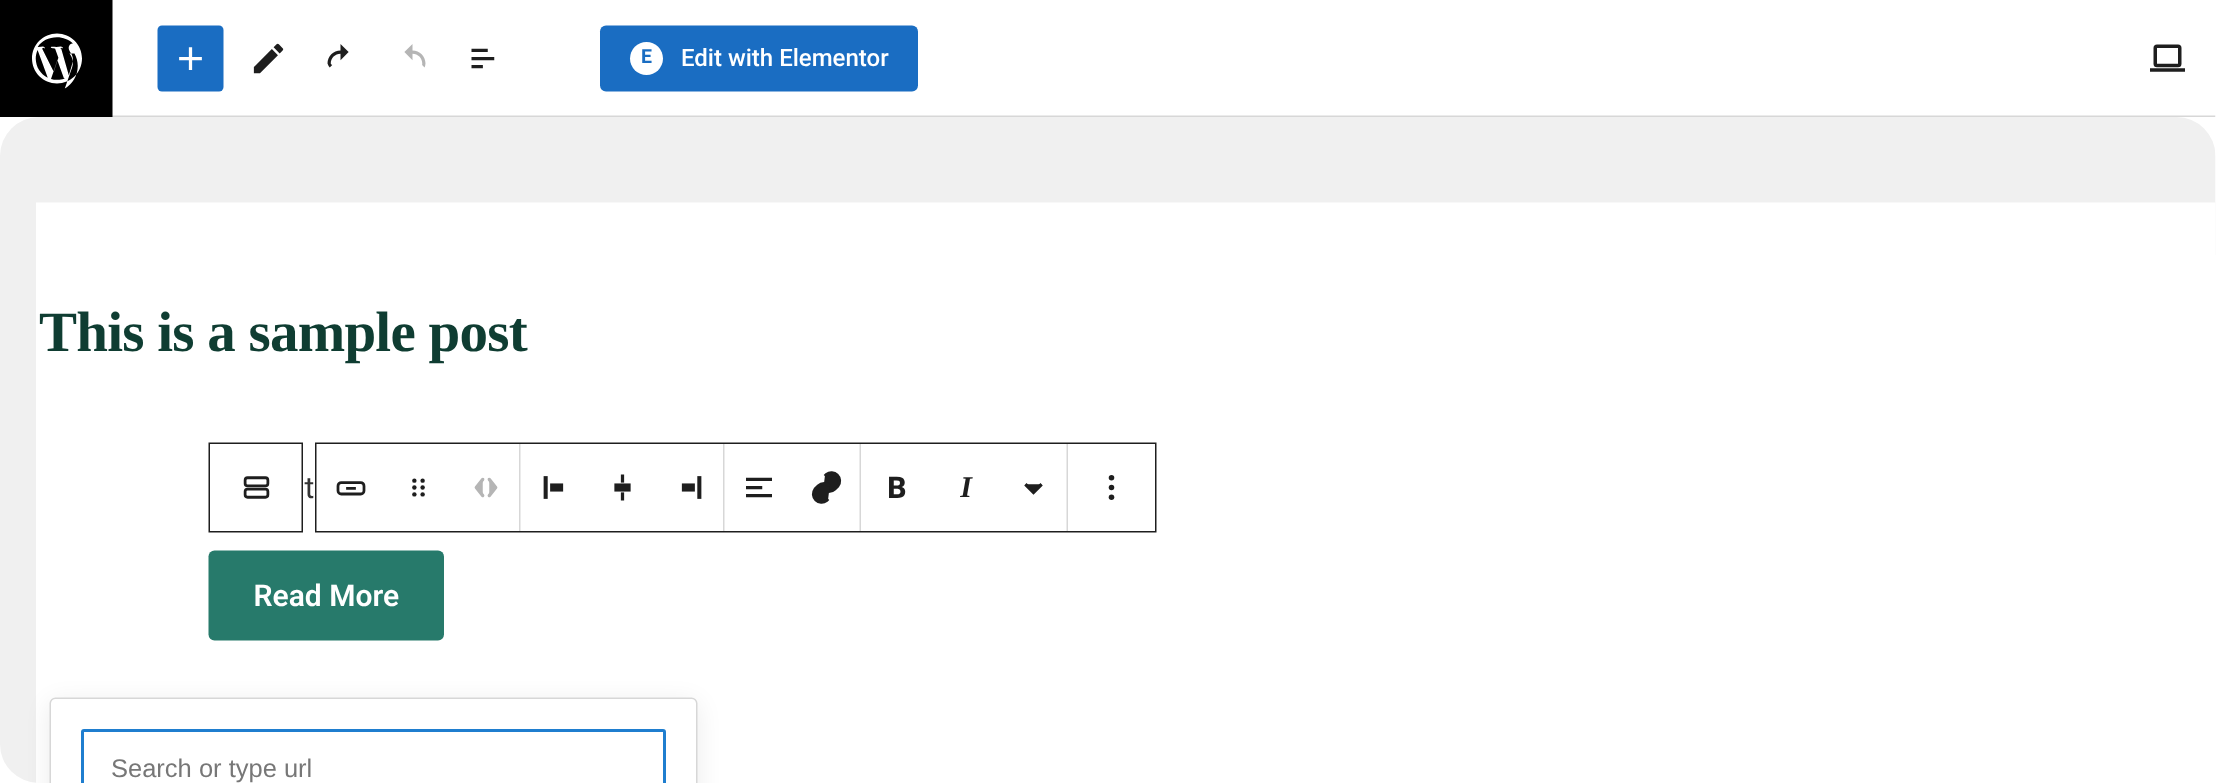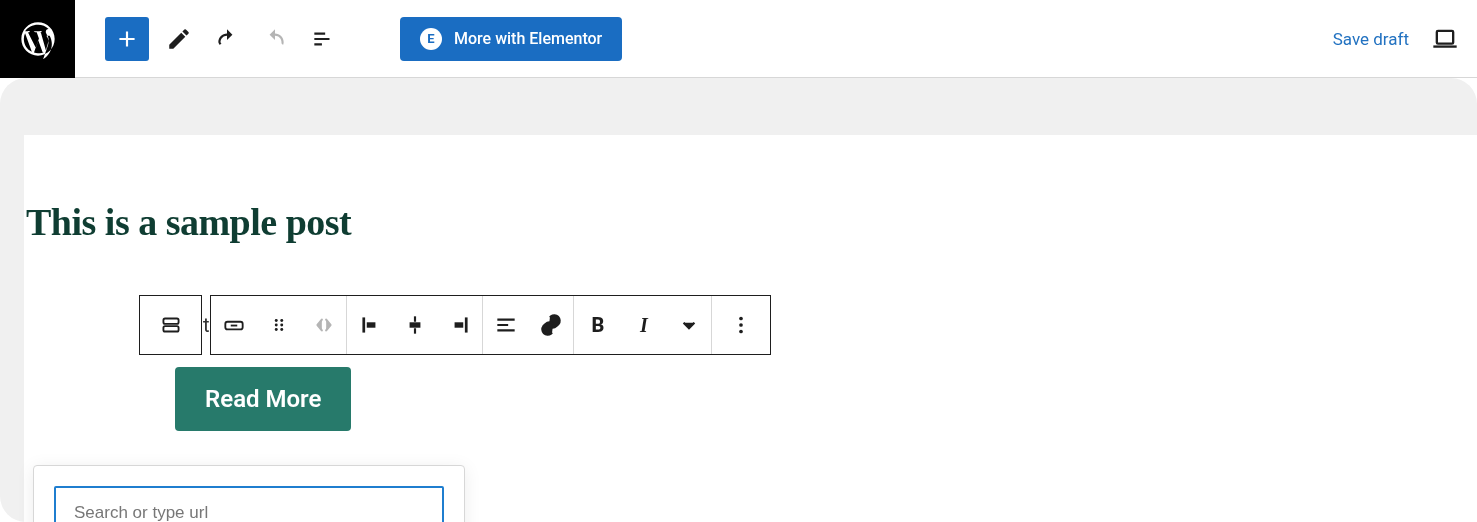--- a/index.html
+++ b/index.html
@@ -46,21 +46,21 @@
   .bt-seg-first{width:63px;justify-content:center;}
   .bt-btn{width:45px;height:56px;display:flex;align-items:center;justify-content:center;cursor:pointer;}
   .bt-btn svg{width:26px;height:26px;fill:var(--icon);}
   .bt-btn.small svg{width:22px;height:22px;}
   .bt-btn.muted svg{fill:var(--icon-muted);stroke:var(--icon-muted);}
   .bt-sep{width:1px;height:58px;background:var(--border);}
   .peek-text{position:absolute;left:179px;top:178px;font-size:20px;color:#333;letter-spacing:0.5px;}
 
   
   .read-more-block{position:absolute;left:115px;top:232px;}
-  .read-more-btn{background:var(--read-more);color:#fff;font-weight:600;font-size:24px;padding:18px 30px;border-radius:4px;cursor:pointer;display:inline-block;margin-left:36px;}
+  .read-more-btn{background:var(--read-more);color:#fff;font-weight:600;font-size:20px;padding:18px 30px;border-radius:4px;cursor:pointer;display:inline-block;}
 
   
   .link-popover{position:absolute;left:9px;top:290px;background:#fff;border:1px solid var(--border);border-radius:4px;box-shadow:0 3px 18px rgba(0,0,0,0.08);padding:20px;width:432px;margin-top:40px;}
   .link-input{width:100%;height:54px;border:2px solid var(--focus);border-radius:2px;padding:0 18px;font-size:17px;color:#333;outline:none;}
   .link-input::placeholder{color:#777;}
 </style>
 </head>
 <body>
 
 <div class="topbar">
@@ -95,26 +95,25 @@
   </div>
 
   <div class="top-icon-btn">
     <svg viewBox="0 0 24 24">
         <path d="M4 6h10v2H4zM4 11h14v2H4zM4 16h7v2H4z"></path>
       </svg>
   </div>
 
   <div class="elementor-btn">
     <span class="elementor-badge">E</span>
-    <span>More with Elementor</span>
+    <span>Edit with Elementor</span>
   </div>
 
   <div class="topbar-spacer"></div>
 
-  <span class="save-draft">Save draft</span>
 
   <div class="preview-btn">
     <svg viewBox="0 0 24 24">
         <rect x="5" y="5" width="14" height="11" rx="1" fill="none" stroke="#1e1e1e" stroke-width="2"></rect>
         <line x1="2" y1="18.5" x2="22" y2="18.5" stroke="#1e1e1e" stroke-width="2"></line>
       </svg>
   </div>
 </div>
 
 <div class="canvas-wrapper">

